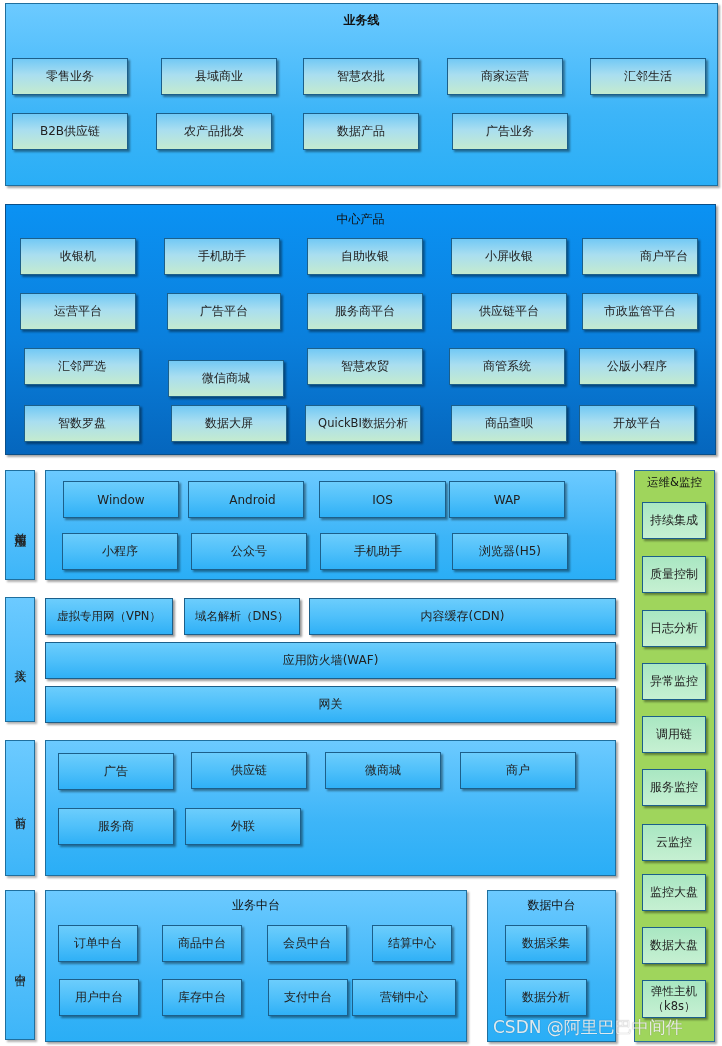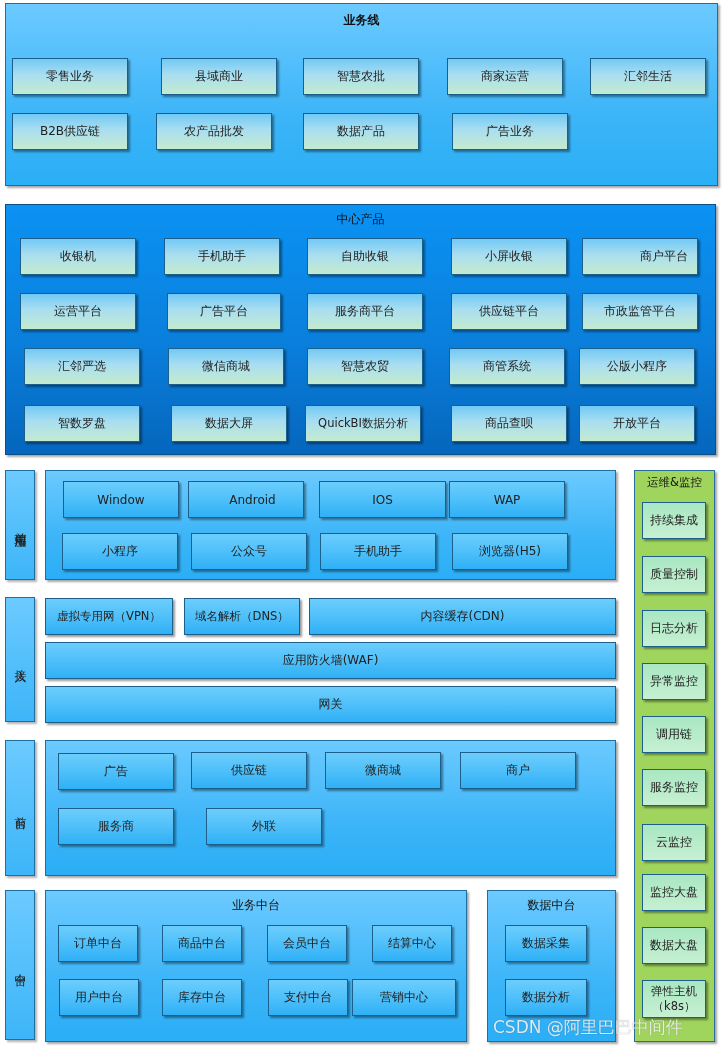--- a/index.html
+++ b/index.html
@@ -88,21 +88,21 @@
 <div class="abs box-green" style="left:451px;top:238px;width:116px;height:37px;">小屏收银</div>
 <div class="abs box-green" style="left:582px;top:238px;width:116px;height:37px;padding-left:48px;">商户平台</div>
 
 <div class="abs box-green" style="left:20px;top:293px;width:116px;height:37px;">运营平台</div>
 <div class="abs box-green" style="left:167px;top:293px;width:114px;height:37px;">广告平台</div>
 <div class="abs box-green" style="left:307px;top:293px;width:116px;height:37px;">服务商平台</div>
 <div class="abs box-green" style="left:451px;top:293px;width:116px;height:37px;">供应链平台</div>
 <div class="abs box-green" style="left:582px;top:293px;width:116px;height:37px;">市政监管平台</div>
 
 <div class="abs box-green" style="left:24px;top:348px;width:116px;height:37px;">汇邻严选</div>
-<div class="abs box-green" style="left:168px;top:348px;width:116px;height:37px;">微信商城</div>
+<div class="abs box-green" style="left:168px;top:360px;width:116px;height:37px;">微信商城</div>
 <div class="abs box-green" style="left:307px;top:348px;width:116px;height:37px;">智慧农贸</div>
 <div class="abs box-green" style="left:449px;top:348px;width:116px;height:37px;">商管系统</div>
 <div class="abs box-green" style="left:579px;top:348px;width:116px;height:37px;">公版小程序</div>
 
 <div class="abs box-green" style="left:24px;top:405px;width:116px;height:37px;">智数罗盘</div>
 <div class="abs box-green" style="left:171px;top:405px;width:116px;height:37px;">数据大屏</div>
 <div class="abs box-green" style="left:305px;top:405px;width:116px;height:37px;font-size:11.5px;">QuickBI数据分析</div>
 <div class="abs box-green" style="left:451px;top:405px;width:116px;height:37px;">商品查呗</div>
 <div class="abs box-green" style="left:579px;top:405px;width:116px;height:37px;">开放平台</div>
 
@@ -124,21 +124,21 @@
 <div class="abs box-blue" style="left:45px;top:642px;width:571px;height:37px;">应用防火墙(WAF)</div>
 <div class="abs box-blue" style="left:45px;top:686px;width:571px;height:37px;">网关</div>
 
 <div class="abs label-col" style="left:5px;top:740px;width:30px;height:136px;">前台</div>
 <div class="abs panel-light" style="left:45px;top:740px;width:571px;height:136px;"></div>
 <div class="abs box-blue" style="left:58px;top:753px;width:116px;height:37px;">广告</div>
 <div class="abs box-blue" style="left:191px;top:752px;width:116px;height:37px;">供应链</div>
 <div class="abs box-blue" style="left:325px;top:752px;width:116px;height:37px;">微商城</div>
 <div class="abs box-blue" style="left:460px;top:752px;width:116px;height:37px;">商户</div>
 <div class="abs box-blue" style="left:58px;top:808px;width:116px;height:37px;">服务商</div>
-<div class="abs box-blue" style="left:206px;top:808px;width:116px;height:37px;">外联</div>
+<div class="abs box-blue" style="left:185px;top:808px;width:116px;height:37px;">外联</div>
 
 <div class="abs label-col" style="left:5px;top:890px;width:30px;height:150px;">中台</div>
 <div class="abs panel-light" style="left:45px;top:890px;width:422px;height:152px;">
   <div class="abs title" style="left:0;top:6px;width:100%;padding-left:0;">业务中台</div>
 </div>
 <div class="abs box-blue" style="left:58px;top:925px;width:80px;height:37px;">订单中台</div>
 <div class="abs box-blue" style="left:162px;top:925px;width:80px;height:37px;">商品中台</div>
 <div class="abs box-blue" style="left:267px;top:925px;width:80px;height:37px;">会员中台</div>
 <div class="abs box-blue" style="left:372px;top:925px;width:80px;height:37px;">结算中心</div>
 <div class="abs box-blue" style="left:59px;top:979px;width:80px;height:37px;">用户中台</div>

